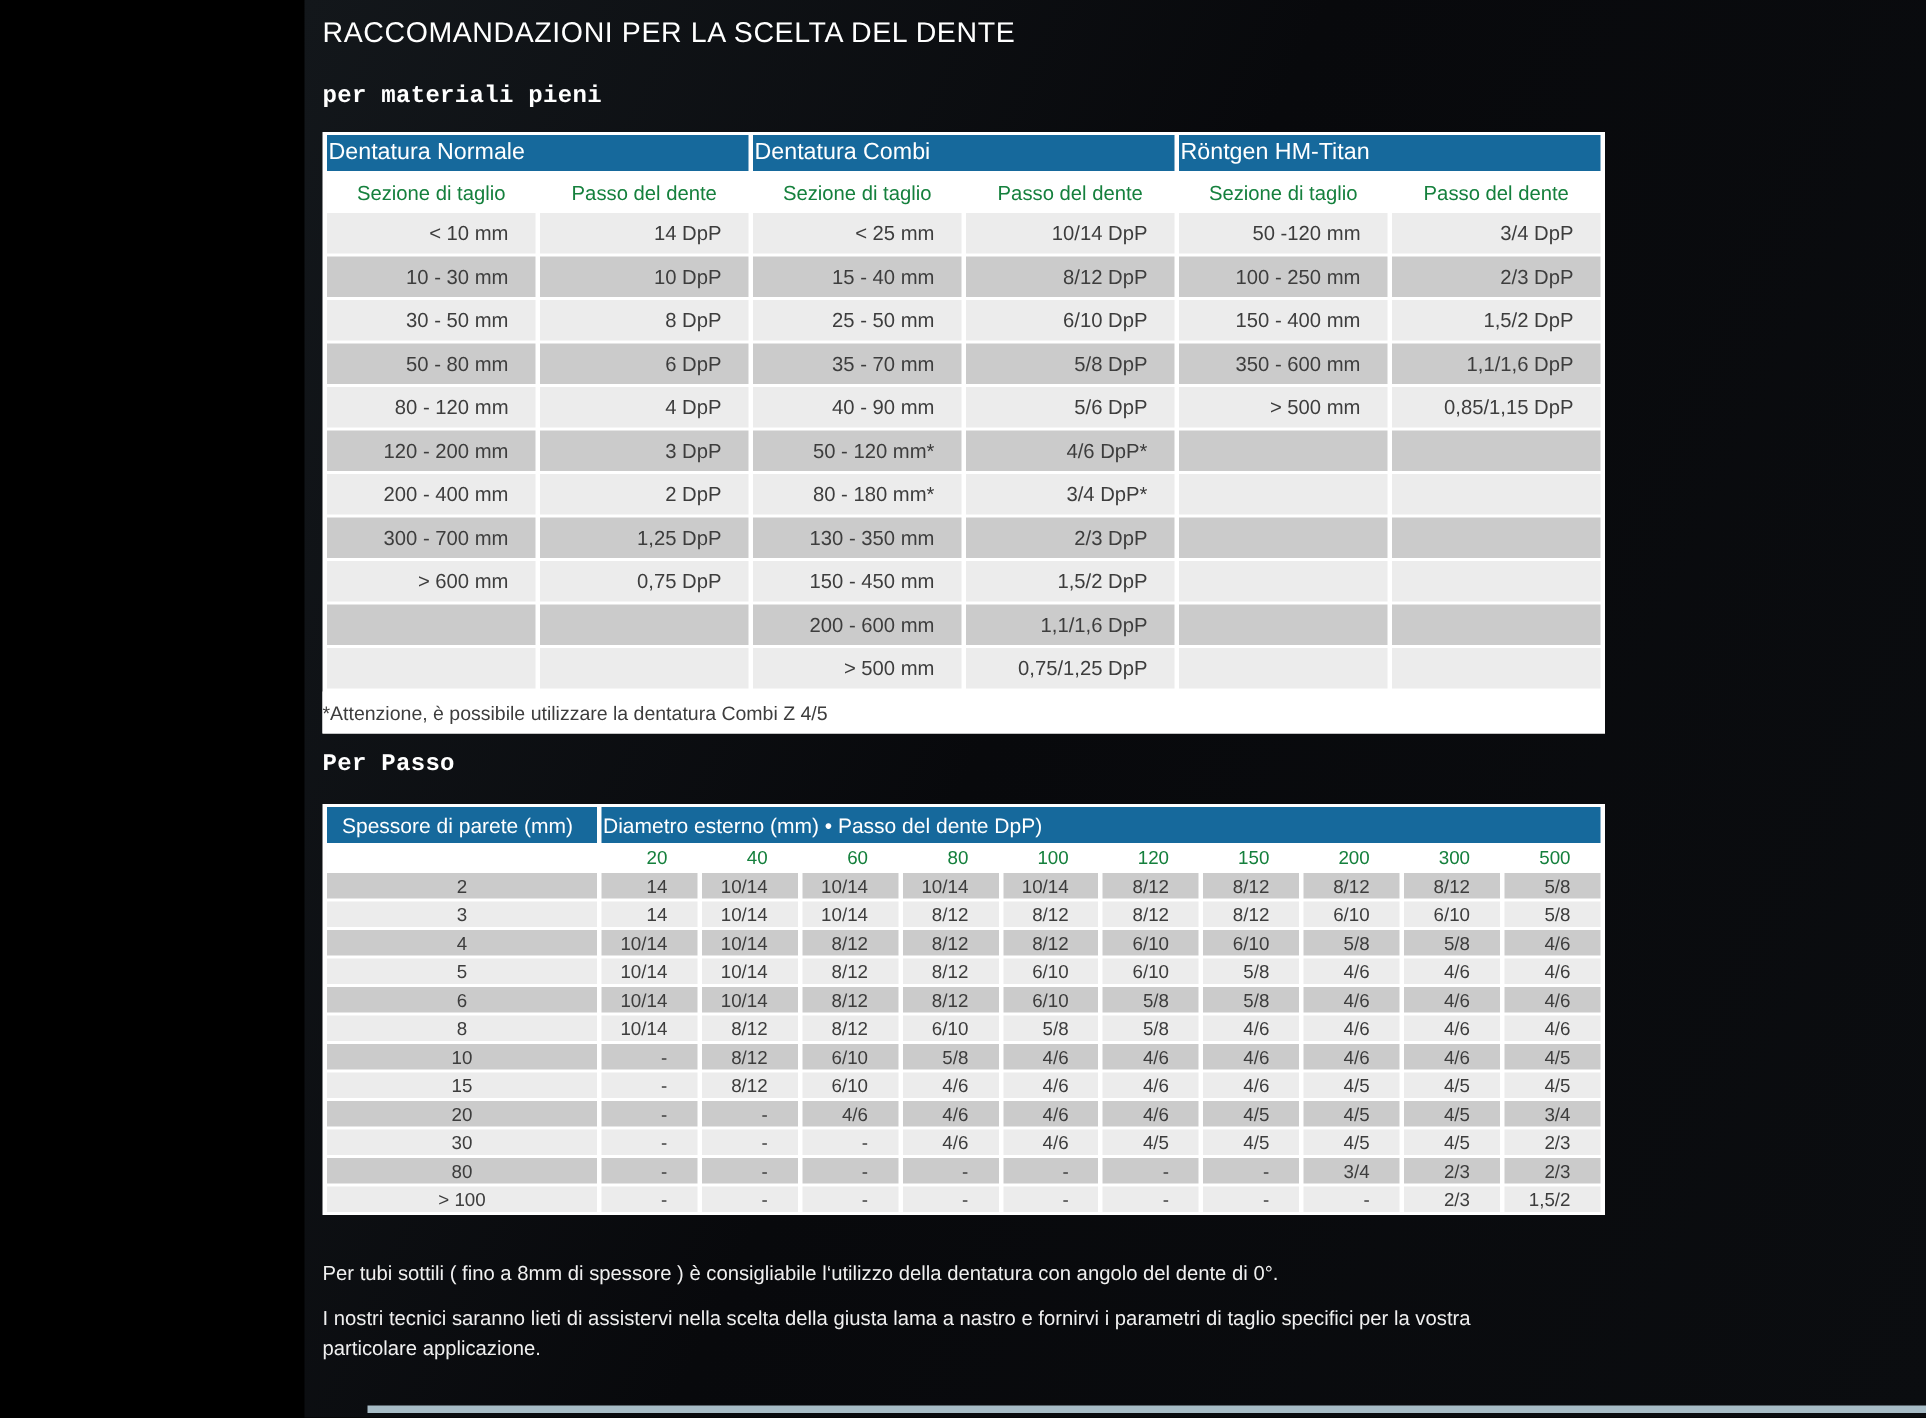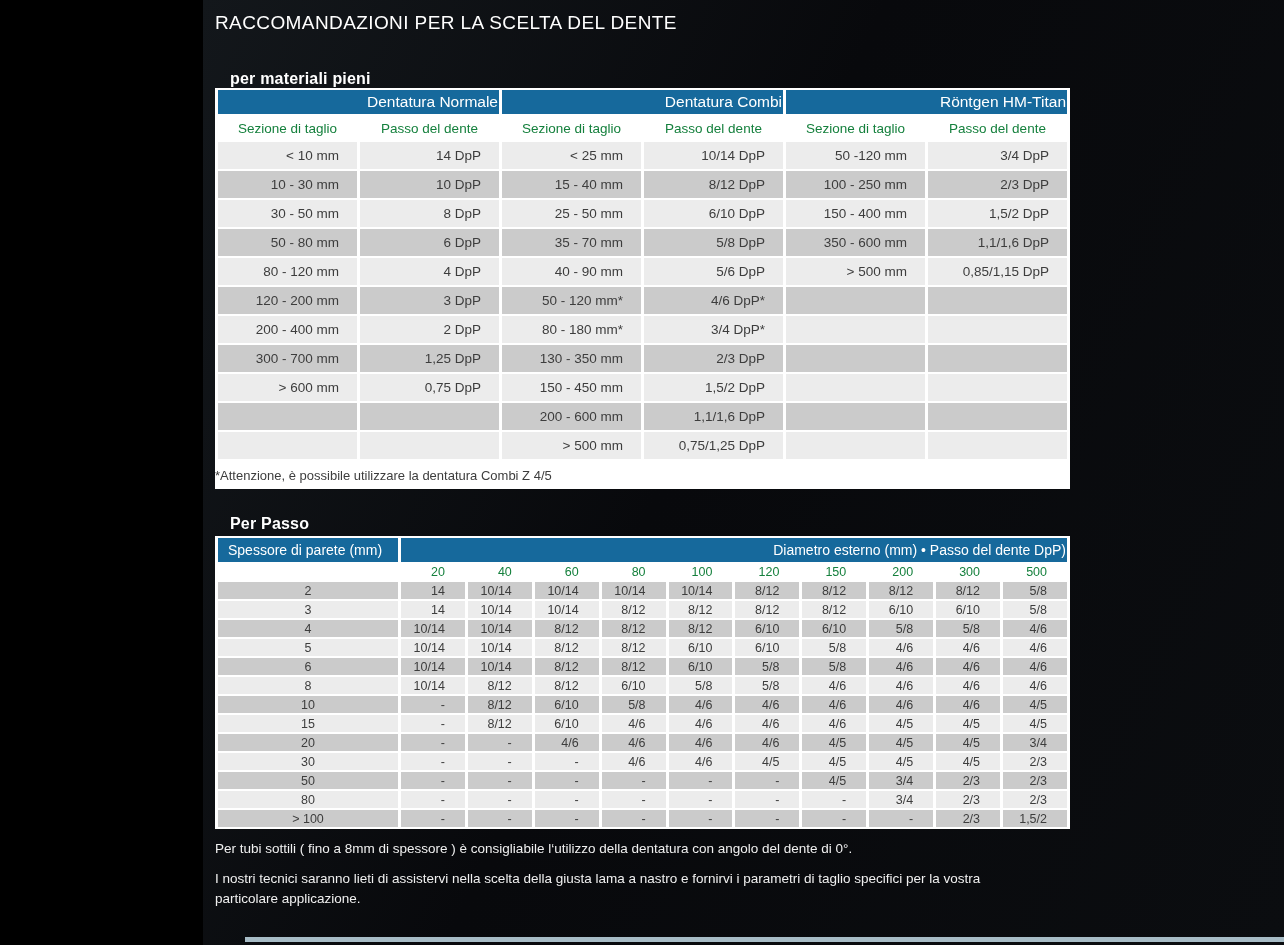--- a/index.html
+++ b/index.html
@@ -10,34 +10,34 @@
   }
   .content{
     position:absolute;left:203px;top:0;width:1081px;height:945px;
     background:linear-gradient(115deg,#13171b 0%,#08090c 45%,#0b0d10 100%);
   }
   .page-title{
     position:absolute;left:12px;top:12px;margin:0;
     font-size:19px;font-weight:400;color:#ffffff;letter-spacing:.4px;
   }
   .section-heading{
-    position:absolute;margin:15px;font-size:16px;font-weight:700;color:#ffffff;letter-spacing:.2px;
+    position:absolute;margin:0;font-size:16px;font-weight:700;color:#ffffff;letter-spacing:.2px;font-family:Liberation Mono, monospace;
   }
   #sec-solid{left:12px;top:55px;}
   #sec-tubes{left:12px;top:500px;}
 
   .twrap{position:absolute;left:12px;width:855px;background:#ffffff;}
   #t1{top:88px;}
   #t2{top:536px;}
 
   table{border-collapse:separate;border-spacing:3px 2px;width:100%;table-layout:fixed;}
 
   .ghead th{
     background:var(--header-blue,#16699c);color:#fff;font-weight:400;
-    font-size:15.5px;height:22px;text-align:right;overflow:hidden;white-space:nowrap;
+    font-size:15.5px;height:22px;text-align:left;overflow:hidden;white-space:nowrap;
   }
   .sub th{
     background:#fff;color:#15803d;font-weight:400;font-size:13.5px;height:22px;text-align:center;
     white-space:nowrap;overflow:hidden;
   }
   #t1 tbody td{
     height:25px;font-size:13.5px;color:#3d3d3d;text-align:right;padding-right:18px;
     white-space:nowrap;overflow:hidden;
   }
   #t1 tbody tr:nth-child(odd) td{background:var(--row-light,#ececec);}
@@ -349,46 +349,33 @@
             <td>-</td>
             <td>4/6</td>
             <td>4/6</td>
             <td>4/5</td>
             <td>4/5</td>
             <td>4/5</td>
             <td>4/5</td>
             <td>2/3</td>
           </tr>
           <tr>
-            <th>50</th>
-            <td>-</td>
-            <td>-</td>
-            <td>-</td>
-            <td>-</td>
-            <td>-</td>
-            <td>-</td>
-            <td>4/5</td>
+            <th>80</th>
+            <td>-</td>
+            <td>-</td>
+            <td>-</td>
+            <td>-</td>
+            <td>-</td>
+            <td>-</td>
+            <td>-</td>
             <td>3/4</td>
             <td>2/3</td>
             <td>2/3</td>
           </tr>
           <tr>
-            <th>80</th>
-            <td>-</td>
-            <td>-</td>
-            <td>-</td>
-            <td>-</td>
-            <td>-</td>
-            <td>-</td>
-            <td>-</td>
-            <td>3/4</td>
-            <td>2/3</td>
-            <td>2/3</td>
-          </tr>
-          <tr>
             <th>&gt; 100</th>
             <td>-</td>
             <td>-</td>
             <td>-</td>
             <td>-</td>
             <td>-</td>
             <td>-</td>
             <td>-</td>
             <td>-</td>
             <td>2/3</td>

